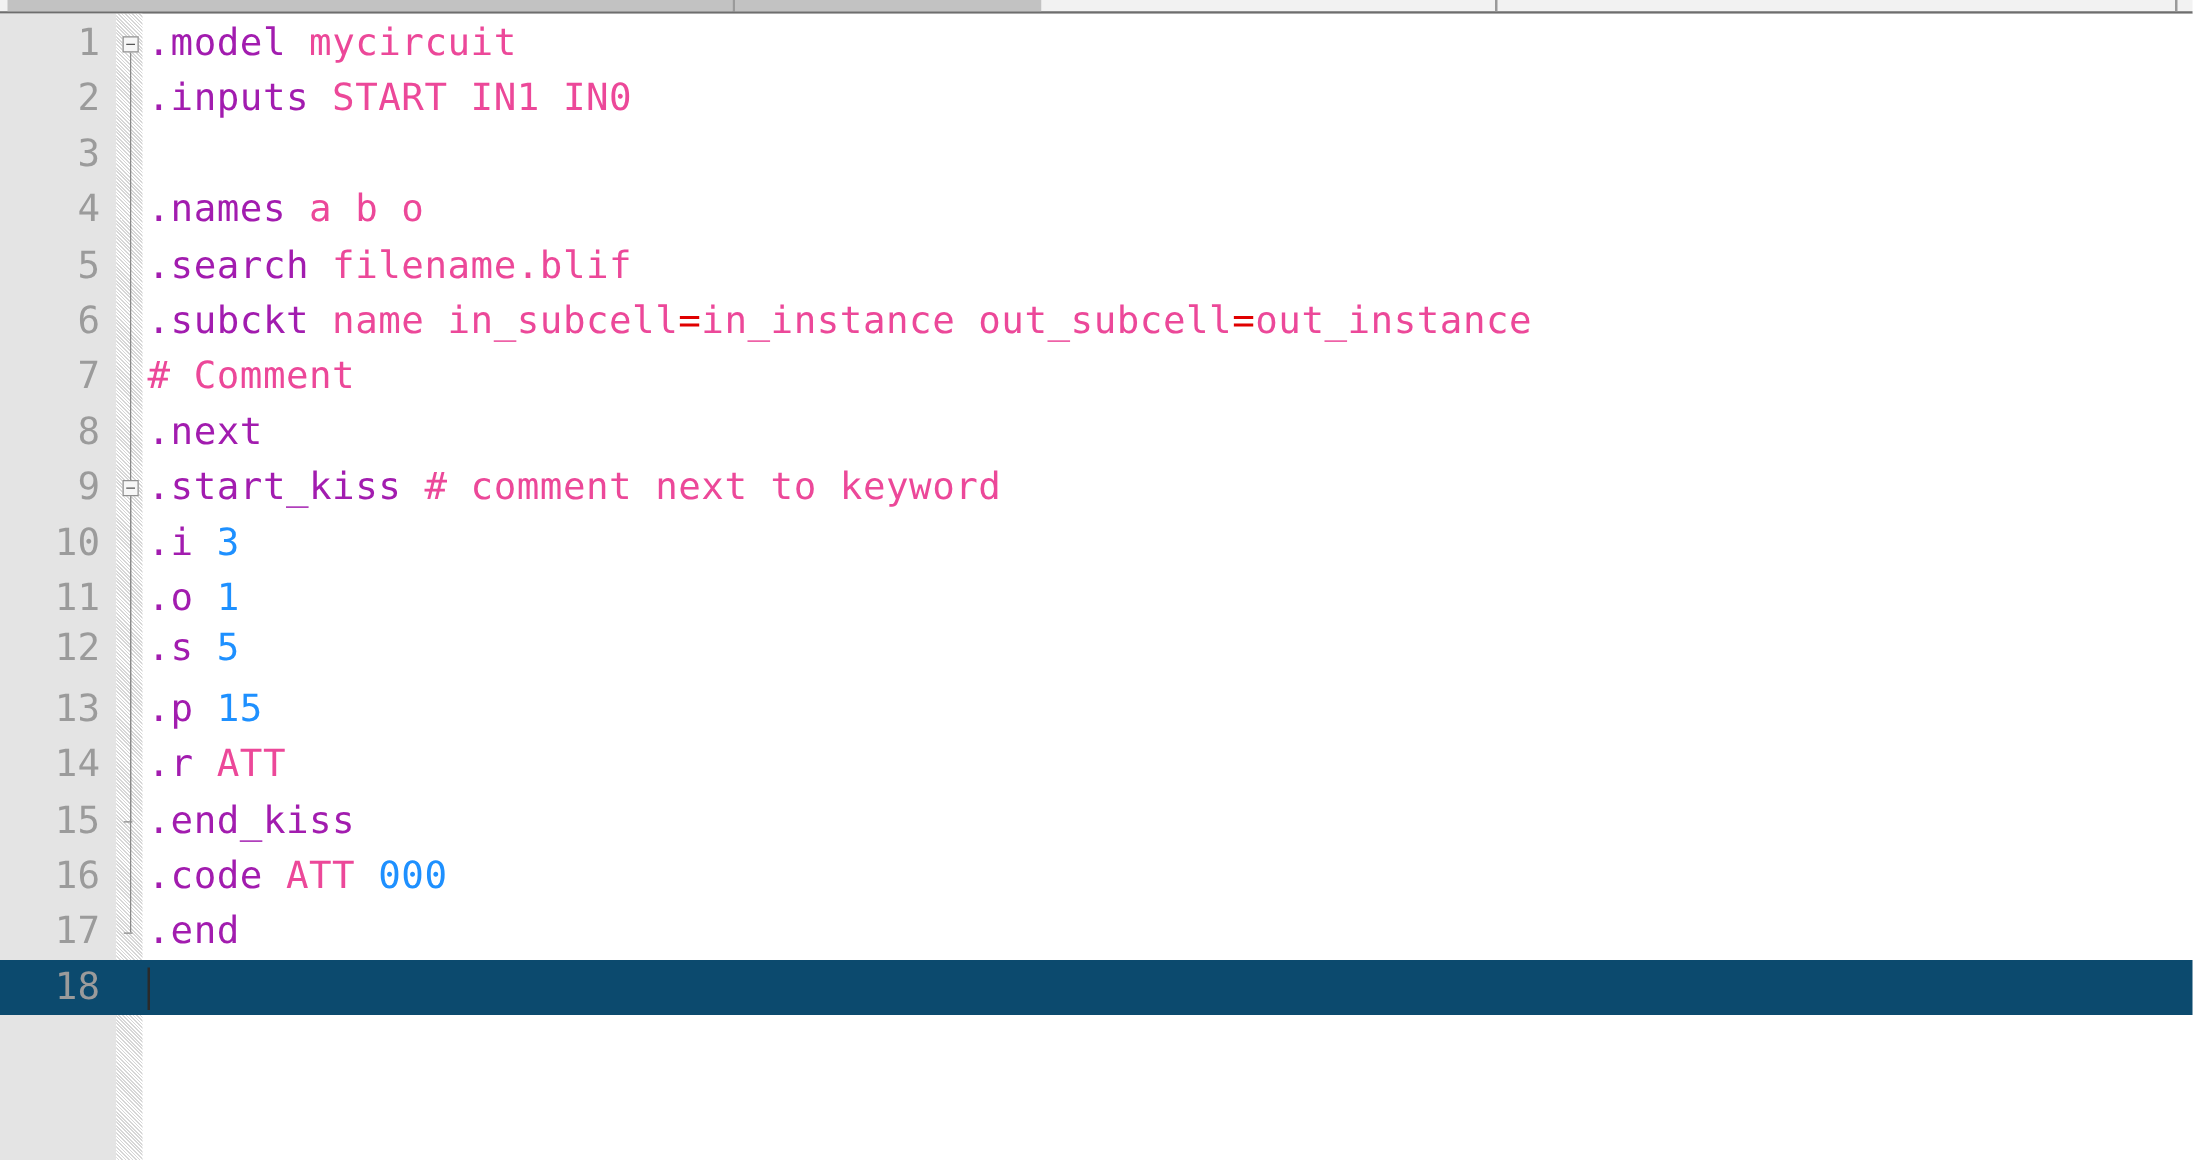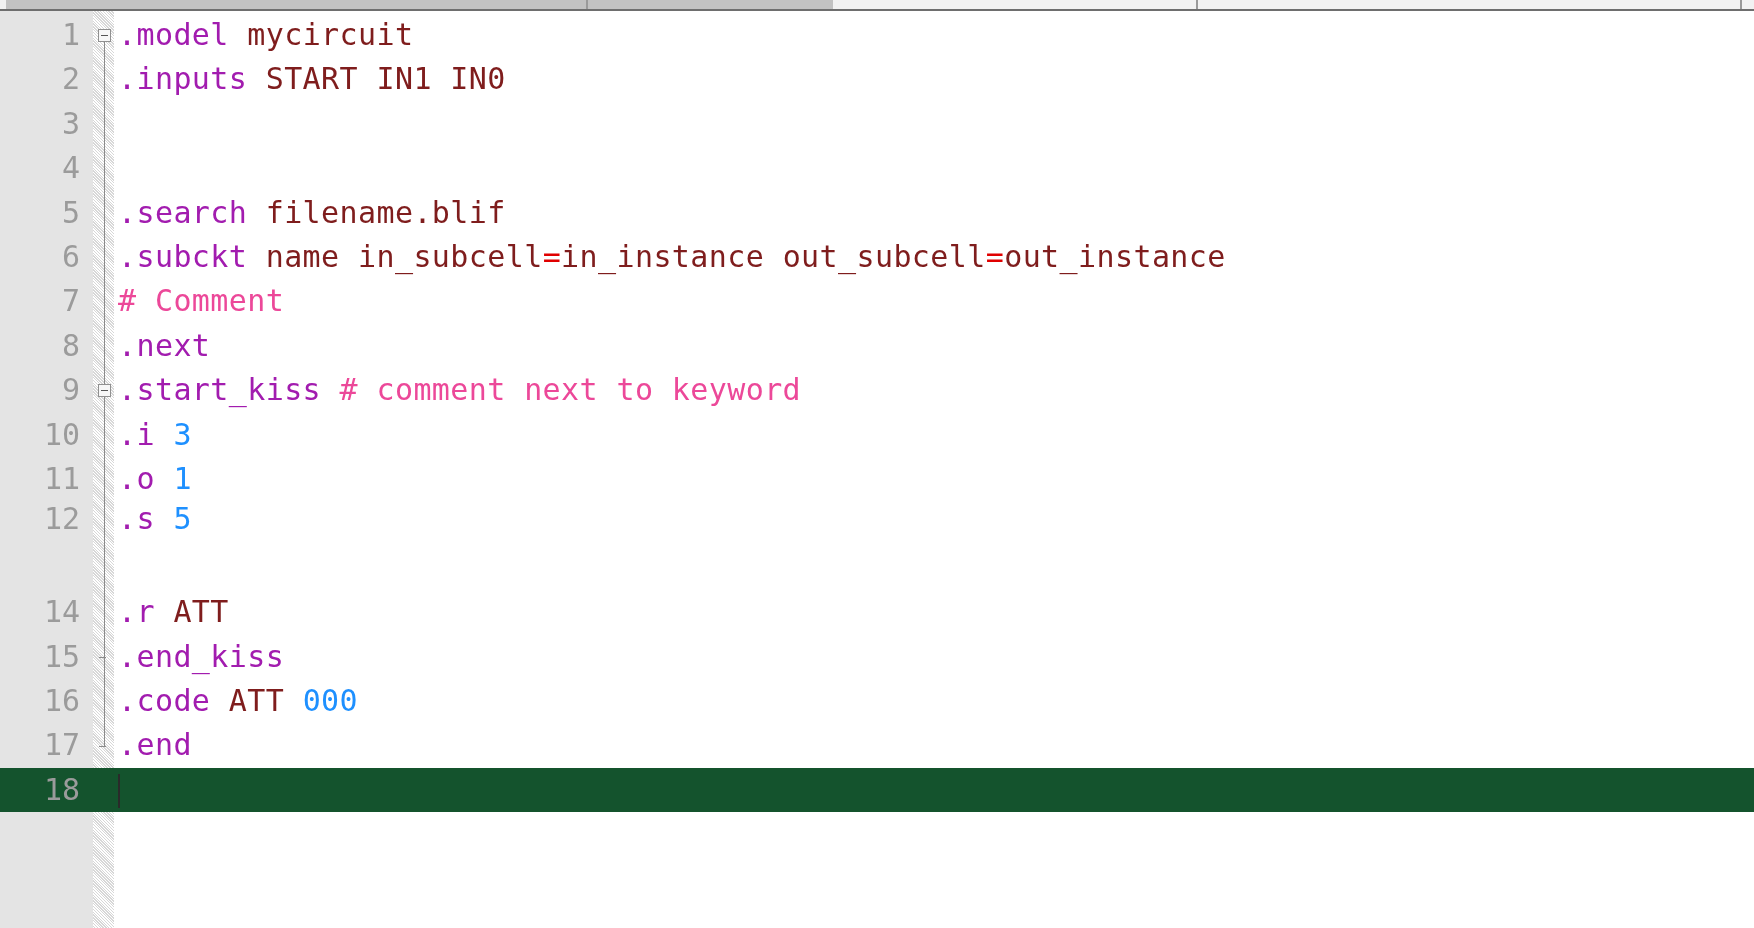--- a/index.html
+++ b/index.html
@@ -76,21 +76,21 @@
 
   .row {
     position: absolute;
     left: 0;
     width: 1754px;
     height: 44.4px;
     line-height: 44.4px;
     white-space: pre;
   }
   .row.current {
-    background: #14532d;
+    background: #0c4a6e;
     text-decoration: underline;
   }
 
   .lineno {
     position: absolute;
     left: 0;
     width: 80px;
     text-align: right;
     color: #9b9b9b;
     font-size: 30px;
@@ -104,21 +104,21 @@
     color: #111111;
     letter-spacing: 0.4px;
     font-family: "DejaVu Sans Mono", "Liberation Mono", monospace;
   }
 
   
   .kw   { color: #a21caf; }
   .cmt  { color: #ec4899; }
   .num  { color: #1e90ff; }
   .op   { color: #e00000; }
-  .pln  { color: #7f1d1d; }
+  .pln  { color: #ec4899; }
 
   
   .fold-box {
     position: absolute;
     left: 98px;
     width: 13px;
     height: 13px;
     border: 1px solid #909090;
     background: #f7f7f7;
     box-sizing: border-box;
@@ -166,29 +166,30 @@
 
 <div id="editor">
 
   <div id="gutter"></div>
   <div id="fold-margin"></div>
 
   <div id="code-layer">
       <div class="row" style="top: 2px;"><div class="lineno">1</div><div class="code"><span class="kw">.model</span><span class="pln"> mycircuit</span></div></div>
       <div class="row" style="top: 46.4px;"><div class="lineno">2</div><div class="code"><span class="kw">.inputs</span><span class="pln"> START IN1 IN0</span></div></div>
       <div class="row" style="top: 90.8px;"><div class="lineno">3</div></div>
-      <div class="row" style="top: 135.2px;"><div class="lineno">4</div></div>
+      <div class="row" style="top: 135.2px;"><div class="lineno">4</div><div class="code"><span class="kw">.names</span><span class="pln"> a b o</span></div></div>
       <div class="row" style="top: 179.6px;"><div class="lineno">5</div><div class="code"><span class="kw">.search</span><span class="pln"> filename.blif</span></div></div>
       <div class="row" style="top: 224px;"><div class="lineno">6</div><div class="code"><span class="kw">.subckt</span><span class="pln"> name in_subcell</span><span class="op">=</span><span class="pln">in_instance out_subcell</span><span class="op">=</span><span class="pln">out_instance</span></div></div>
       <div class="row" style="top: 268.4px;"><div class="lineno">7</div><div class="code"><span class="cmt"># Comment</span></div></div>
       <div class="row" style="top: 312.8px;"><div class="lineno">8</div><div class="code"><span class="kw">.next</span></div></div>
       <div class="row" style="top: 357.2px;"><div class="lineno">9</div><div class="code"><span class="kw">.start_kiss</span><span class="pln"> </span><span class="cmt"># comment next to keyword</span></div></div>
       <div class="row" style="top: 401.6px;"><div class="lineno">10</div><div class="code"><span class="kw">.i</span><span class="pln"> </span><span class="num">3</span></div></div>
       <div class="row" style="top: 446px;"><div class="lineno">11</div><div class="code"><span class="kw">.o</span><span class="pln"> </span><span class="num">1</span></div></div>
       <div class="row" style="top: 486px;"><div class="lineno">12</div><div class="code"><span class="kw">.s</span><span class="pln"> </span><span class="num">5</span></div></div>
+      <div class="row" style="top: 534.8px;"><div class="lineno">13</div><div class="code"><span class="kw">.p</span><span class="pln"> </span><span class="num">15</span></div></div>
       <div class="row" style="top: 579.2px; padding-left: 16px;"><div class="lineno">14</div><div class="code"><span class="kw">.r</span><span class="pln"> ATT</span></div></div>
       <div class="row" style="top: 623.6px;"><div class="lineno">15</div><div class="code"><span class="kw">.end_kiss</span></div></div>
       <div class="row" style="top: 668px;"><div class="lineno">16</div><div class="code"><span class="kw">.code</span><span class="pln"> ATT </span><span class="num">000</span></div></div>
       <div class="row" style="top: 712.4px;"><div class="lineno">17</div><div class="code"><span class="kw">.end</span></div></div>
       <div class="row current" style="top: 756.8px;"><div class="lineno">18</div><div class="code"></div></div>
     </div>
 
   <div id="fold-layer">
       <div class="fold-box" style="top: 18.2px;"></div>
       <div class="fold-line" style="top: 31.2px; height: 703.4px;"></div>

